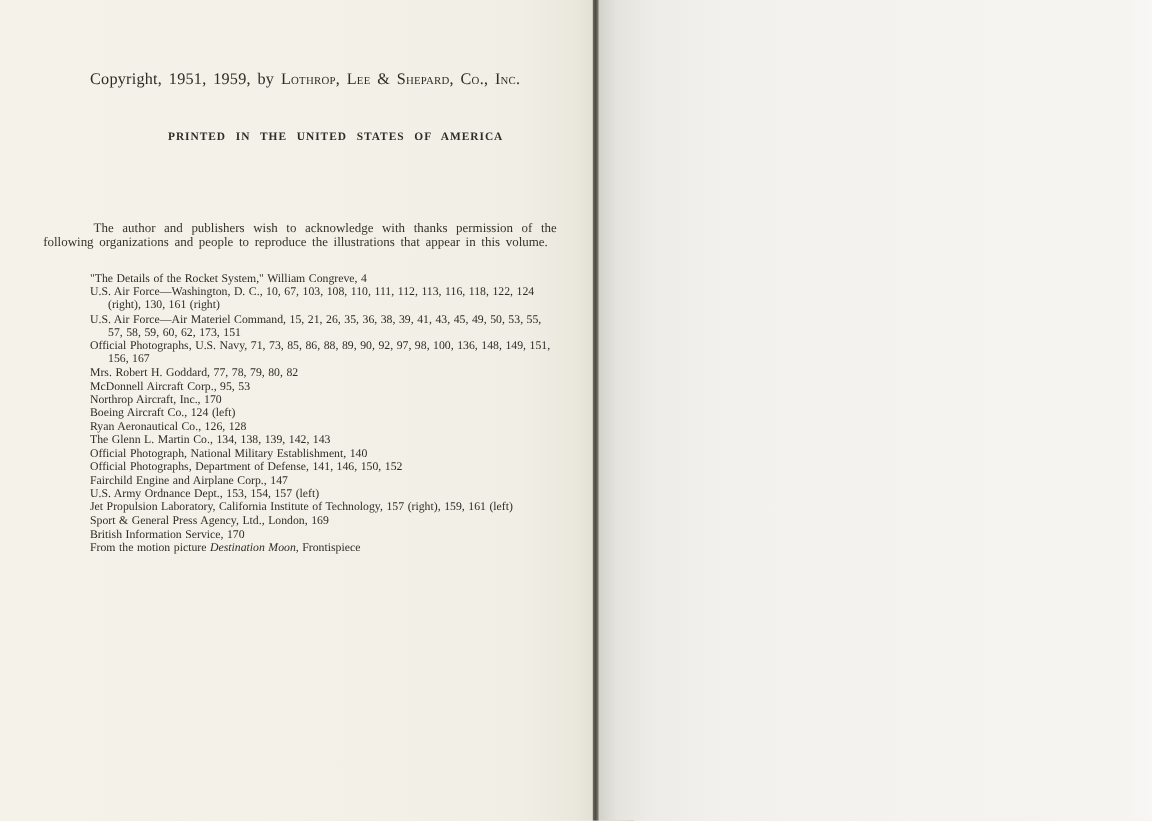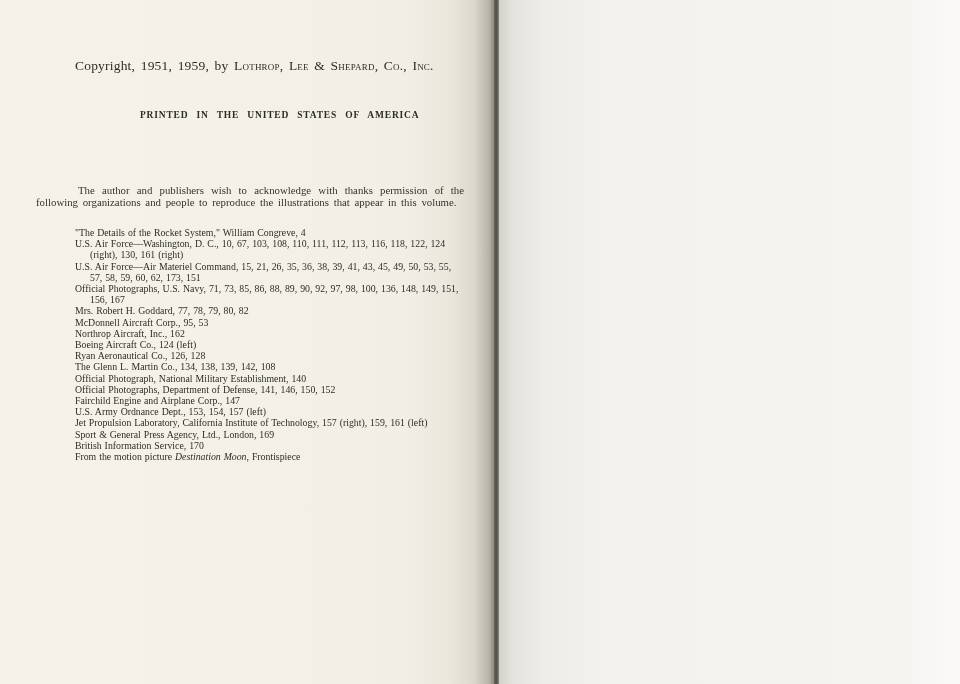--- a/index.html
+++ b/index.html
@@ -5,21 +5,21 @@
   html, body {
     margin: 0; padding: 0;
     width: 960px; height: 684px;
     overflow: hidden;
     font-family: "Liberation Serif", serif;
     background: #f2efe6;
   }
   .spread { position: relative; width: 960px; height: 684px; }
 
   
-  .page { position: absolute; top: 0; height: 684px; }
+  .page { position: absolute; top: 0; height: 684px; padding-left: 34px; }
   .page.left {
     left: 0; width: 494px;
     background: linear-gradient(90deg,
       #f5f2e9 0%, #f3f0e7 60%, #f1eee5 82%,
       #eae7dd 91%, #dcd8cd 96%, #b8b3a7 99%, #8d887c 100%);
   }
   .gutter-line {
     position: absolute; top: 0; left: 494px; width: 5px; height: 684px;
     background: linear-gradient(90deg, #6e6a60 0%, #4e4b43 45%, #8a867e 100%);
   }
@@ -65,24 +65,24 @@
 
     <div class="ack">The author and publishers wish to acknowledge with thanks permission of the following organizations and people to reproduce the illustrations that appear in this volume.</div>
 
     <div class="credits" id="credits">
         <div class="credit-line">"The Details of the Rocket System," William Congreve, 4</div>
         <div class="credit-line">U.S. Air Force—Washington, D. C., 10, 67, 103, 108, 110, 111, 112, 113, 116, 118, 122, 124 (right), 130, 161 (right)</div>
         <div class="credit-line">U.S. Air Force—Air Materiel Command, 15, 21, 26, 35, 36, 38, 39, 41, 43, 45, 49, 50, 53, 55, 57, 58, 59, 60, 62, 173, 151</div>
         <div class="credit-line">Official Photographs, U.S. Navy, 71, 73, 85, 86, 88, 89, 90, 92, 97, 98, 100, 136, 148, 149, 151, 156, 167</div>
         <div class="credit-line">Mrs. Robert H. Goddard, 77, 78, 79, 80, 82</div>
         <div class="credit-line">McDonnell Aircraft Corp., 95, 53</div>
-        <div class="credit-line">Northrop Aircraft, Inc., 162</div>
+        <div class="credit-line">Northrop Aircraft, Inc., 170</div>
         <div class="credit-line">Boeing Aircraft Co., 124 (left)</div>
         <div class="credit-line">Ryan Aeronautical Co., 126, 128</div>
-        <div class="credit-line">The Glenn L. Martin Co., 134, 138, 139, 142, 108</div>
+        <div class="credit-line">The Glenn L. Martin Co., 134, 138, 139, 142, 143</div>
         <div class="credit-line">Official Photograph, National Military Establishment, 140</div>
         <div class="credit-line">Official Photographs, Department of Defense, 141, 146, 150, 152</div>
         <div class="credit-line">Fairchild Engine and Airplane Corp., 147</div>
         <div class="credit-line">U.S. Army Ordnance Dept., 153, 154, 157 (left)</div>
         <div class="credit-line">Jet Propulsion Laboratory, California Institute of Technology, 157 (right), 159, 161 (left)</div>
         <div class="credit-line">Sport &amp; General Press Agency, Ltd., London, 169</div>
         <div class="credit-line">British Information Service, 170</div>
         <div class="credit-line"><span>From the motion picture </span><em>Destination Moon,</em><span> Frontispiece</span></div>
       </div>
   </div>

